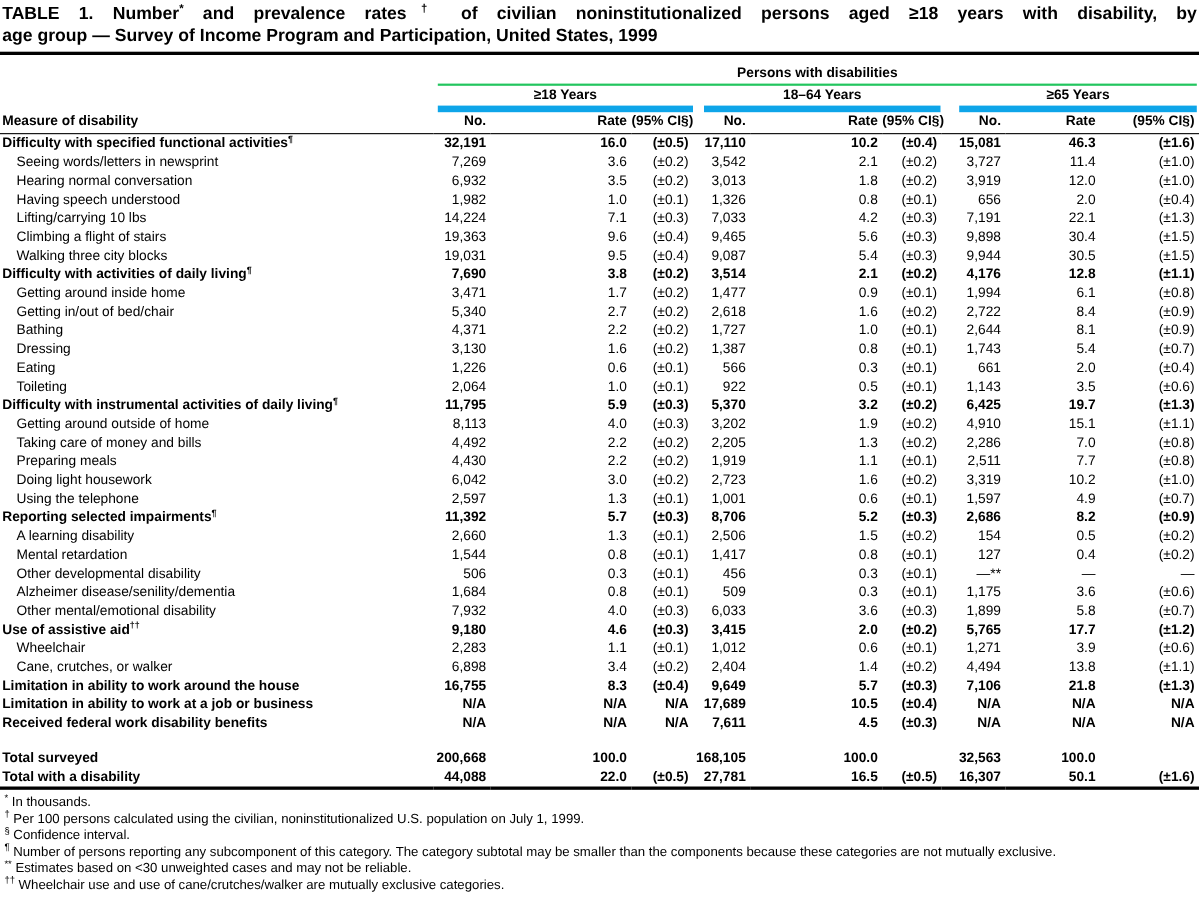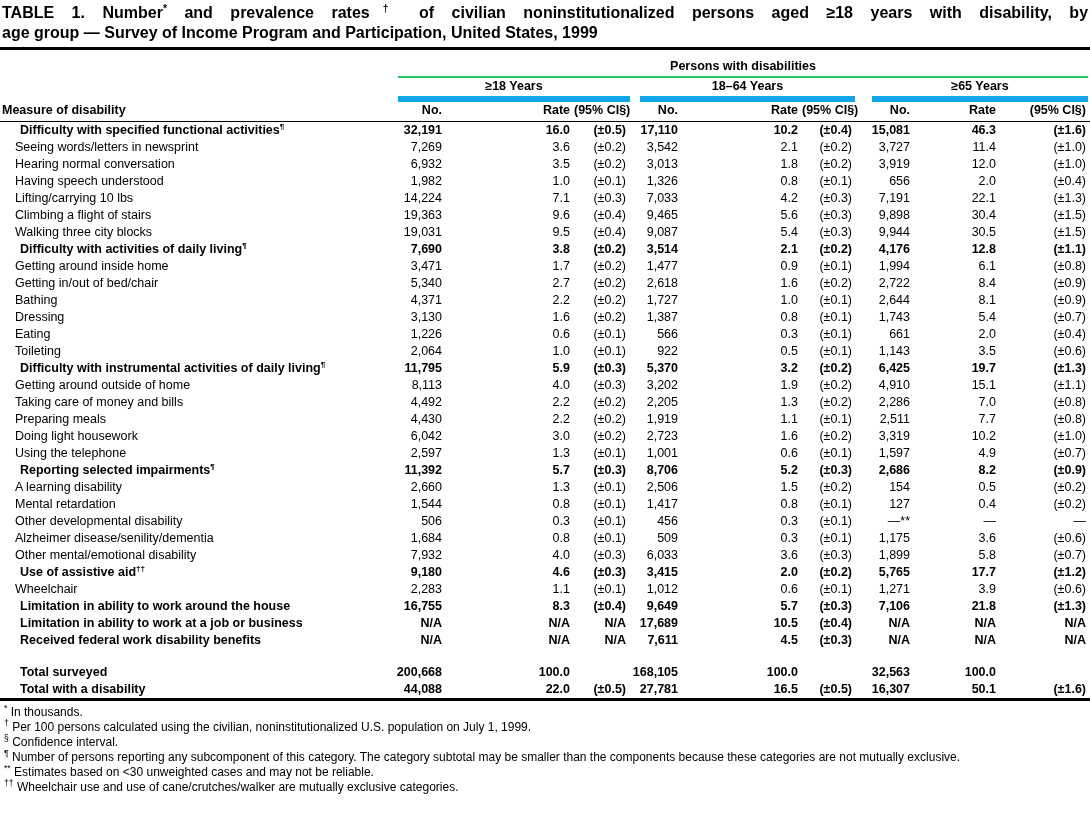--- a/index.html
+++ b/index.html
@@ -50,21 +50,21 @@
   .group-label {
     text-align: center;
     border-bottom: 6px solid #0ea5e9;
     padding-bottom: 1px;
   }
   .g1 .group-label { margin: 0 0 0 4px; }
   .g2 .group-label { margin: 0 1px 0 10px; }
   .g3 .group-label { margin: 0 2px 0 16px; }
   .cols-row td { border-bottom: 1.5px solid #000; padding-bottom: 2px; }
   .label-head { text-align: left; padding-left: 2px; }
-  td.label { text-align: left; padding-left: 20px; overflow: hidden; }
+  td.label { text-align: left; padding-left: 2px; overflow: hidden; }
   td.label.indent { padding-left: 15px; }
   .num { text-align: right; padding-right: 4px; }
   tr.bold td { font-weight: bold; }
   tr.spacer td { height: 15px; }
 
   
   .footnotes { padding: 4px 4px 8px 4px; }
   .footnote {
     font-size: 12px;
     line-height: 15px;
@@ -458,20 +458,32 @@
           <td class="num">2,283</td>
           <td class="num">1.1</td>
           <td class="num">(±0.1)</td>
           <td class="num">1,012</td>
           <td class="num">0.6</td>
           <td class="num">(±0.1)</td>
           <td class="num">1,271</td>
           <td class="num">3.9</td>
           <td class="num">(±0.6)</td>
         </tr>
+        <tr>
+          <td class="label indent">Cane, crutches, or walker</td>
+          <td class="num">6,898</td>
+          <td class="num">3.4</td>
+          <td class="num">(±0.2)</td>
+          <td class="num">2,404</td>
+          <td class="num">1.4</td>
+          <td class="num">(±0.2)</td>
+          <td class="num">4,494</td>
+          <td class="num">13.8</td>
+          <td class="num">(±1.1)</td>
+        </tr>
         <tr class="bold">
           <td class="label">Limitation in ability to work around the house</td>
           <td class="num">16,755</td>
           <td class="num">8.3</td>
           <td class="num">(±0.4)</td>
           <td class="num">9,649</td>
           <td class="num">5.7</td>
           <td class="num">(±0.3)</td>
           <td class="num">7,106</td>
           <td class="num">21.8</td>

